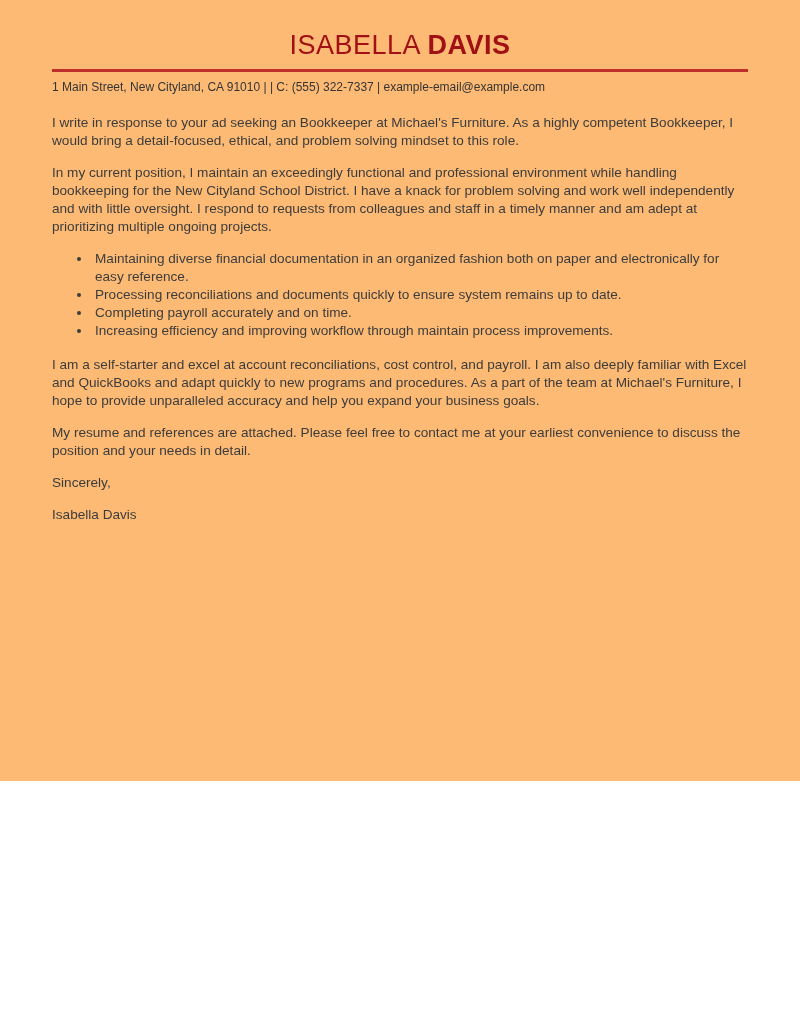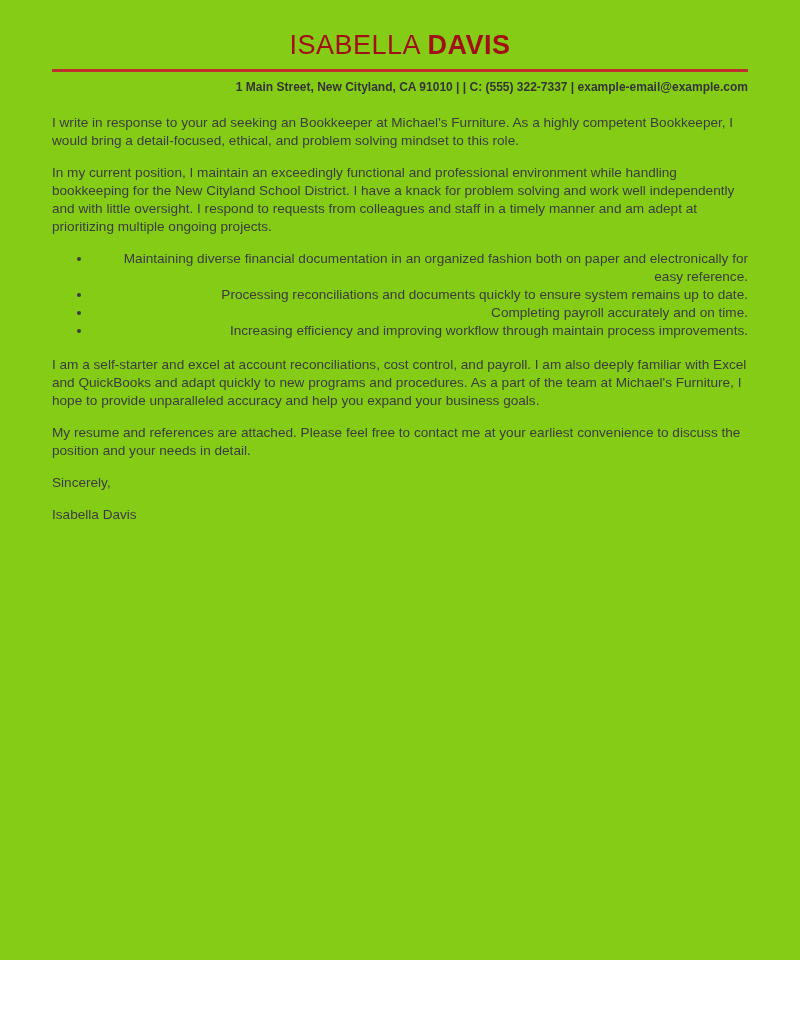--- a/index.html
+++ b/index.html
@@ -9,57 +9,56 @@
   }
   *{box-sizing:border-box;}
   html,body{margin:0;padding:0;}
   body{
     width:800px;height:1035px;
     background:#ffffff;
     font-family:"Liberation Sans", sans-serif;
     overflow:hidden;
   }
   .page{
-    width:800px;height:960px;
+    width:800px;height:781px;
     padding:30px 52px 0 52px;
-    background:#84cc16;
+    background:#fdba74;
   }
   .name{
     margin:0;
     text-align:center;
     font-size:27px;
     font-weight:400;
     letter-spacing:0.5px;
     color:var(--name-color);
     line-height:30px;
   }
   .name .last{font-weight:700;}
   .rule{
     height:3px;
     background:var(--rule-color);
     margin-top:9px;
   }
   .contact{
     margin-top:8px;
-    text-align:right;
+    text-align:left;
     font-size:12px;
-    font-weight:700;
+    font-weight:400;
     color:#343434;
   }
   .letter{
     margin-top:20px;
     font-size:13.6px;
     line-height:18px;
     color:var(--text-color);
   }
   .letter p{margin:0 0 14px 0;}
   .letter ul{
     margin:2px 0 16px 0;
     padding-left:40px;
-    text-align:right;
   }
   .letter li{
     margin:0;
     padding-left:3px;
   }
   .signature{margin-top:22px;}
 </style>
 </head>
 <body>
 

